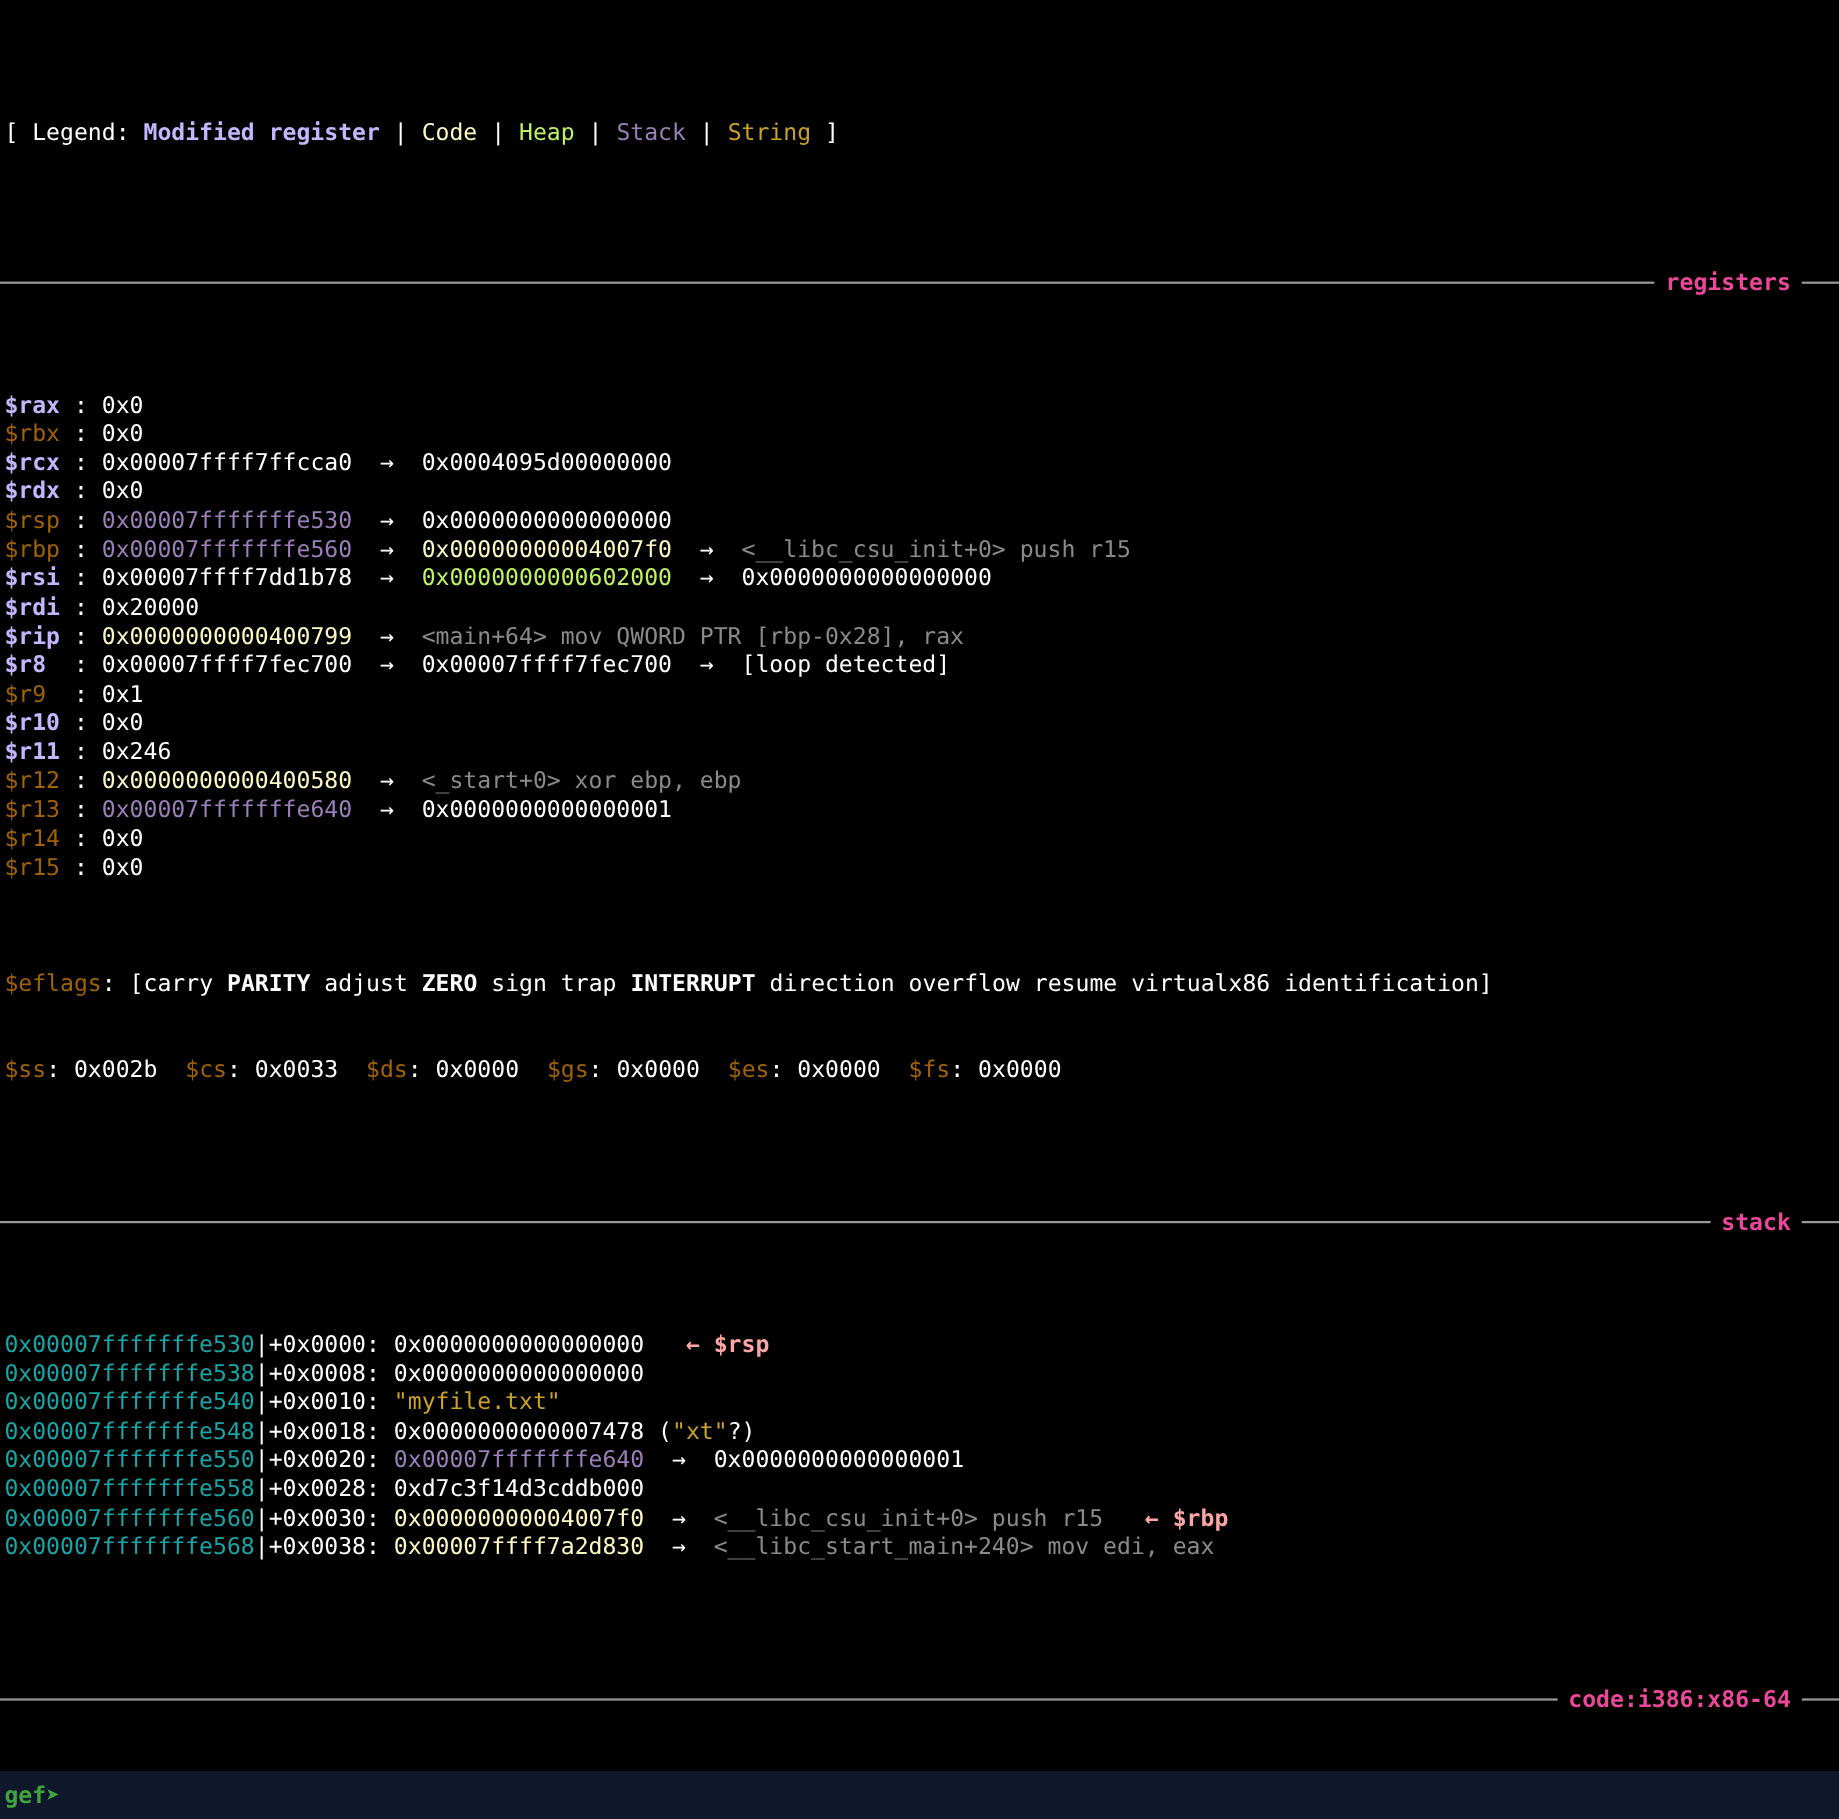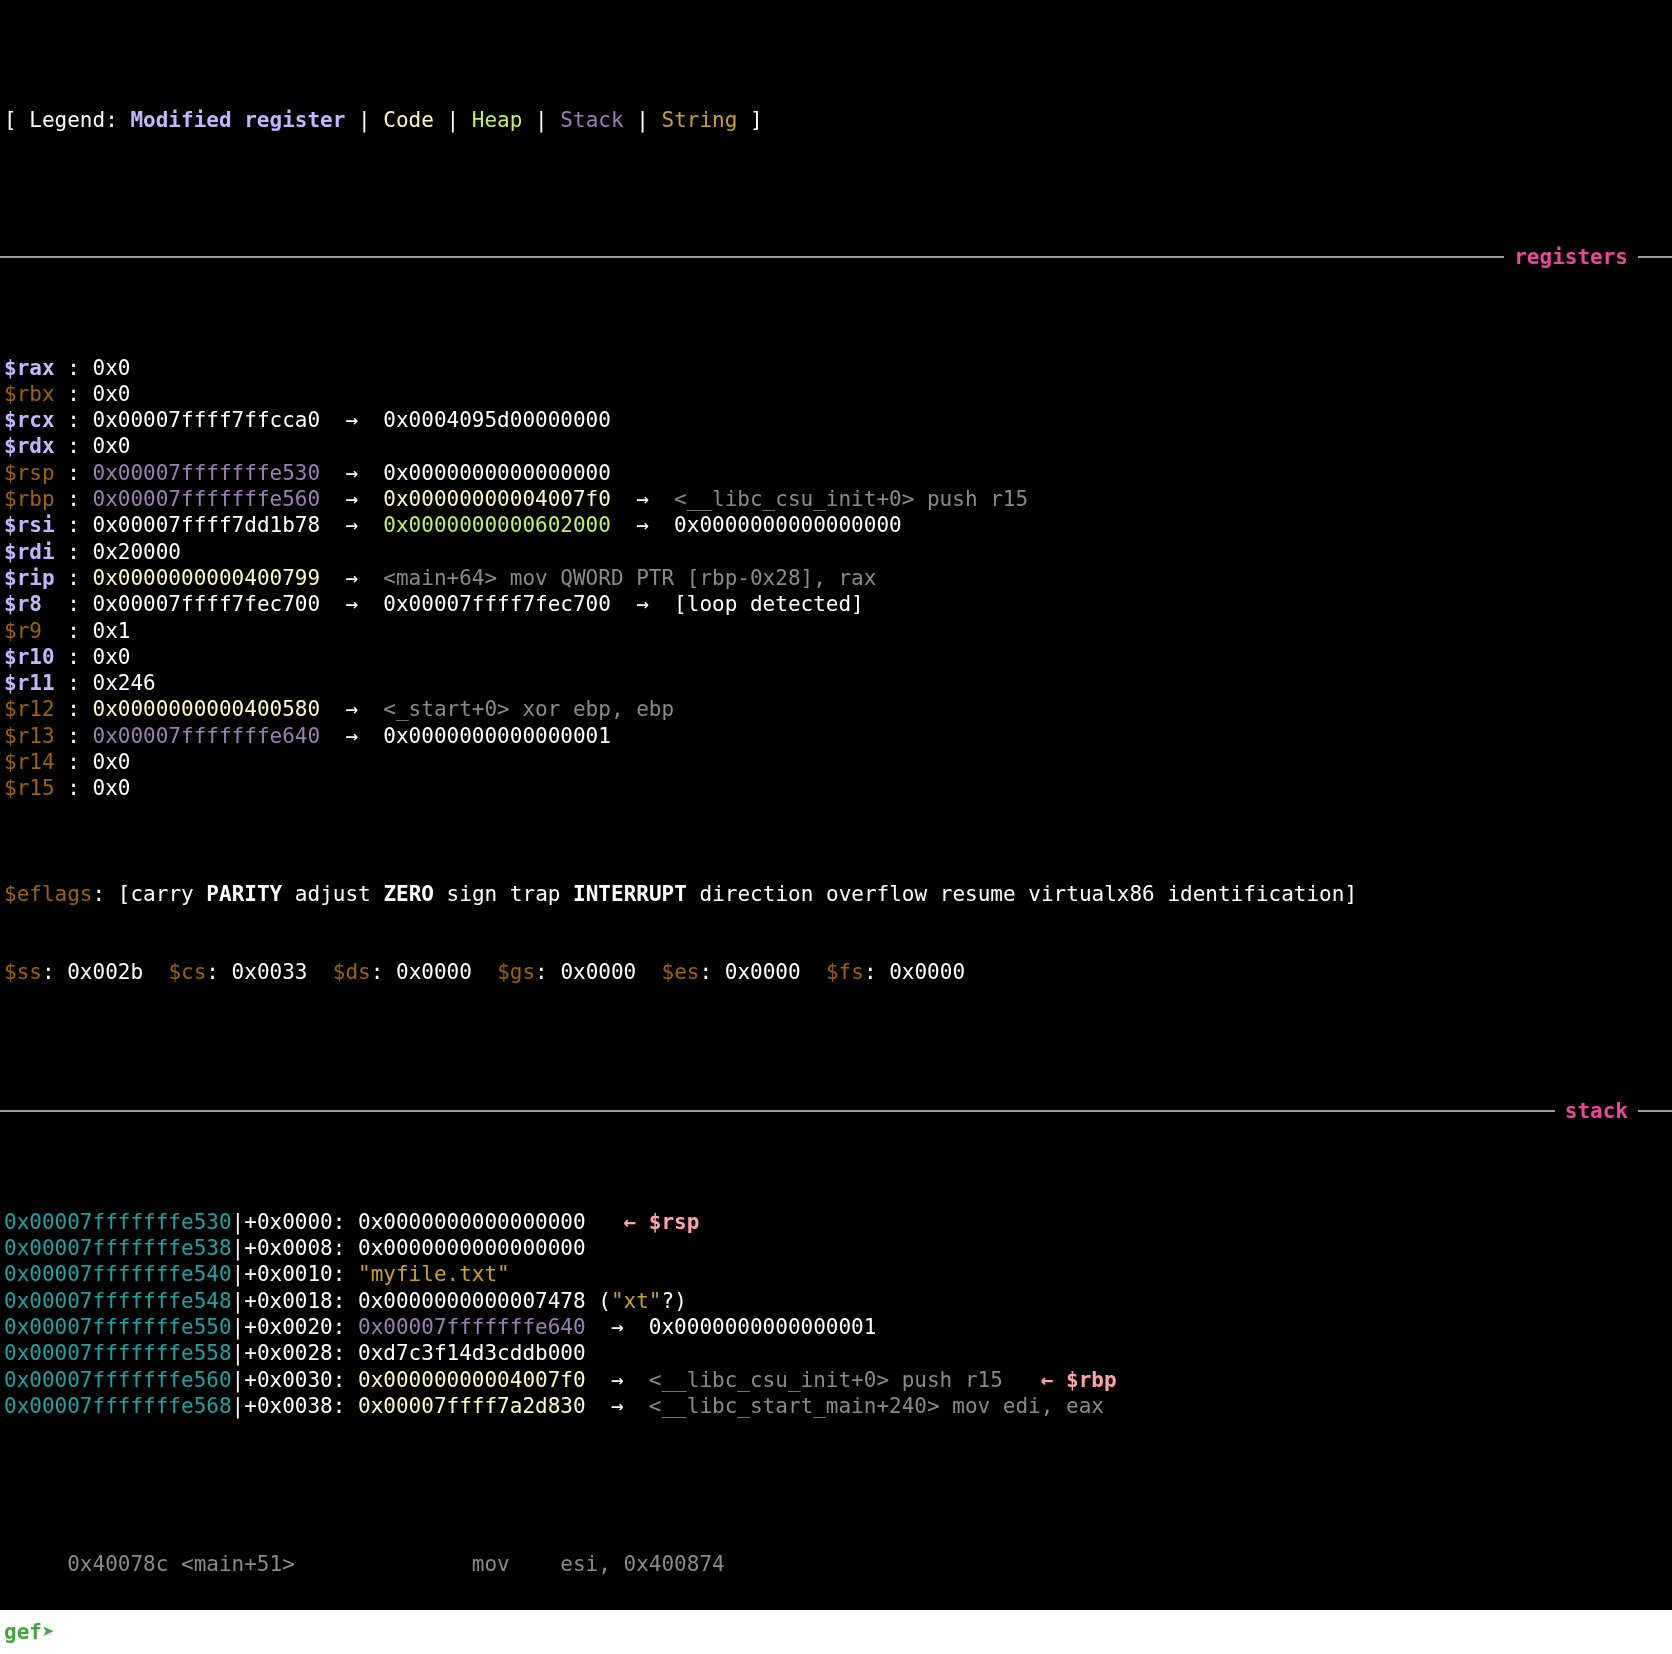--- a/index.html
+++ b/index.html
@@ -61,21 +61,21 @@
   }
 
   .legend-row { padding-top: 1px; }
 
   .prompt-bar {
     position: absolute;
     left: 0;
     bottom: 0;
     width: 100%;
     height: 44px;
-    background: #ffffff;
+    background: #0f172a;
     display: flex;
     align-items: center;
     padding-left: 4px;
     box-sizing: border-box;
   }
   .prompt-txt { color: #3fa63f; font-weight: bold; font-size: 21px; }
 </style>
 </head>
 <body>
 
@@ -99,20 +99,25 @@
   
   <div class="sep" style="margin-top:7px;margin-bottom:6px;">
     <span class="line"></span>
     <span class="title">stack</span>
     <span class="tail"></span>
   </div>
 
   <div id="stack-body" style="padding-left:4px;"><div class="row"><span class="c-cyan">0x00007fffffffe530</span><span class="c-white">|</span><span class="c-white">+0x0000: </span><span class="c-white">0x0000000000000000</span><span class="c-white">   </span><span class="c-blueb">← $rsp</span></div><div class="row"><span class="c-cyan">0x00007fffffffe538</span><span class="c-white">|</span><span class="c-white">+0x0008: </span><span class="c-white">0x0000000000000000</span></div><div class="row"><span class="c-cyan">0x00007fffffffe540</span><span class="c-white">|</span><span class="c-white">+0x0010: </span><span class="c-yellow">"myfile.txt"</span></div><div class="row"><span class="c-cyan">0x00007fffffffe548</span><span class="c-white">|</span><span class="c-white">+0x0018: </span><span class="c-white">0x0000000000007478 (</span><span class="c-yellow">"xt"</span><span class="c-white">?)</span></div><div class="row"><span class="c-cyan">0x00007fffffffe550</span><span class="c-white">|</span><span class="c-white">+0x0020: </span><span class="c-purple">0x00007fffffffe640</span><span class="c-white">  →  </span><span class="c-white">0x0000000000000001</span></div><div class="row"><span class="c-cyan">0x00007fffffffe558</span><span class="c-white">|</span><span class="c-white">+0x0028: </span><span class="c-white">0xd7c3f14d3cddb000</span></div><div class="row"><span class="c-cyan">0x00007fffffffe560</span><span class="c-white">|</span><span class="c-white">+0x0030: </span><span class="c-red">0x00000000004007f0</span><span class="c-white">  →  </span><span class="c-gray">&lt;__libc_csu_init+0&gt; push r15</span><span class="c-white">   </span><span class="c-blueb">← $rbp</span></div><div class="row"><span class="c-cyan">0x00007fffffffe568</span><span class="c-white">|</span><span class="c-white">+0x0038: </span><span class="c-red">0x00007ffff7a2d830</span><span class="c-white">  →  </span><span class="c-gray">&lt;__libc_start_main+240&gt; mov edi, eax</span></div></div>
 
   
+  <div class="sep" style="margin-top:8px;margin-bottom:7px;">
+    <span class="line"></span>
+    <span class="title">code:i386:x86-64</span>
+    <span class="tail"></span>
+  </div>
 
   <div id="code-body" style="padding-left:4px;"><div class="row"><span class="c-white">     </span><span class="c-gray">0x40078c &lt;main+51&gt;              </span><span class="c-gray">mov    </span><span class="c-gray">esi, 0x400874</span></div></div>
 
   
   
 
   
 
   
   

